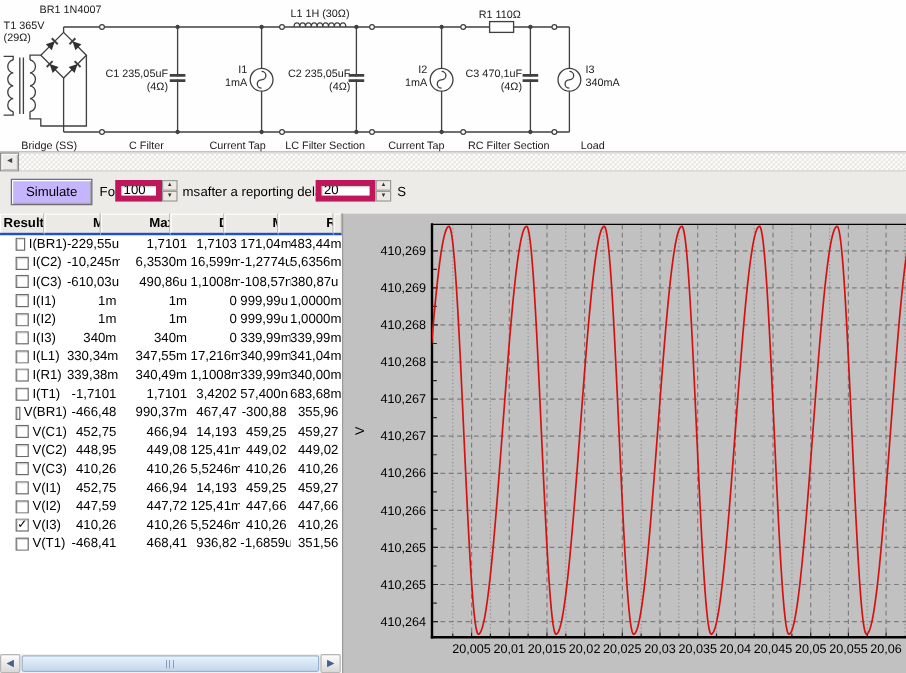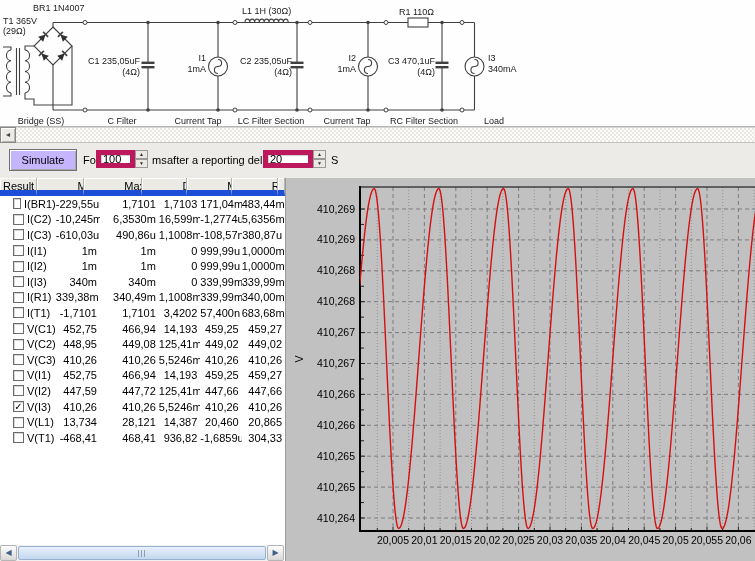--- a/index.html
+++ b/index.html
@@ -29,22 +29,22 @@
   .editbox{position:absolute;top:7px;height:18px;box-sizing:border-box;background:#fff;
            border:5px solid #be185d;box-shadow:inset 1px 1px 1px rgba(0,0,0,.2);
            font-family:"Liberation Sans",sans-serif;font-size:11px;padding:0 2px;}
   .spinner{position:absolute;top:7px;width:13px;height:18px;display:flex;flex-direction:column;}
   .spinbtn{flex:1;box-sizing:border-box;background:#ece9e2;border:1px solid #9a9a9a;
            font-size:5px;line-height:7px;text-align:center;color:#333;}
   
   #left{position:absolute;left:0;top:178px;width:285px;height:383px;background:#fff;}
   #grid-header{display:flex;height:18px;font-size:11px;}
   .hcell{box-sizing:border-box;background:#ebeae4;border-right:1px solid #b5b3ad;
-         border-bottom:6px solid #1d4ed8;box-shadow:inset 1px 1px 0 #fff;
-         line-height:17px;padding:0 3px;white-space:nowrap;overflow:hidden;}
+         border-bottom:2px solid #1d4ed8;box-shadow:inset 1px 1px 0 #fff;
+         line-height:17px;padding:0 3px;white-space:nowrap;overflow:hidden;font-weight:bold;}
   .hcell.num{padding-left:40px;}
   #grid-rows{font-size:11px;margin-left:10px;}
   .grid-row{display:flex;height:15.6px;align-items:center;}
   .cell{box-sizing:border-box;white-space:nowrap;overflow:hidden;}
   .cell.result{display:flex;align-items:center;}
   .cell.num{text-align:right;padding-right:3px;}
   .w-result{width:50px}.w-c0{width:48px}.w-c1{width:64px}.w-c2{width:45px}.w-c3{width:45px}.w-c4{width:47px}.w-fill{flex:1}
   .checkbox{display:inline-block;width:11px;height:11px;box-sizing:border-box;margin:0 3px 0 3px;
             background:#fff;border:1px solid #6b6b6b;box-shadow:inset 1px 1px 0 #d8d8d8;
             font-size:10px;line-height:9px;text-align:center;color:#000;}
@@ -294,20 +294,31 @@
           </div>
           <div class="cell num w-c0">340m</div>
           <div class="cell num w-c1">340m</div>
           <div class="cell num w-c2">0</div>
           <div class="cell num w-c3">339,99m</div>
           <div class="cell num w-c4">339,99m</div>
         </div>
         <div class="grid-row">
           <div class="cell result w-result">
             <span class="checkbox"></span>
+            <span>I(L1)</span>
+          </div>
+          <div class="cell num w-c0">330,34m</div>
+          <div class="cell num w-c1">347,55m</div>
+          <div class="cell num w-c2">17,216m</div>
+          <div class="cell num w-c3">340,99m</div>
+          <div class="cell num w-c4">341,04m</div>
+        </div>
+        <div class="grid-row">
+          <div class="cell result w-result">
+            <span class="checkbox"></span>
             <span>I(R1)</span>
           </div>
           <div class="cell num w-c0">339,38m</div>
           <div class="cell num w-c1">340,49m</div>
           <div class="cell num w-c2">1,1008m</div>
           <div class="cell num w-c3">339,99m</div>
           <div class="cell num w-c4">340,00m</div>
         </div>
         <div class="grid-row">
           <div class="cell result w-result">
@@ -316,20 +327,31 @@
           </div>
           <div class="cell num w-c0">-1,7101</div>
           <div class="cell num w-c1">1,7101</div>
           <div class="cell num w-c2">3,4202</div>
           <div class="cell num w-c3">57,400n</div>
           <div class="cell num w-c4">683,68m</div>
         </div>
         <div class="grid-row">
           <div class="cell result w-result">
             <span class="checkbox"></span>
+            <span>V(BR1)</span>
+          </div>
+          <div class="cell num w-c0">-466,48</div>
+          <div class="cell num w-c1">990,37m</div>
+          <div class="cell num w-c2">467,47</div>
+          <div class="cell num w-c3">-300,88</div>
+          <div class="cell num w-c4">355,96</div>
+        </div>
+        <div class="grid-row">
+          <div class="cell result w-result">
+            <span class="checkbox"></span>
             <span>V(C1)</span>
           </div>
           <div class="cell num w-c0">452,75</div>
           <div class="cell num w-c1">466,94</div>
           <div class="cell num w-c2">14,193</div>
           <div class="cell num w-c3">459,25</div>
           <div class="cell num w-c4">459,27</div>
         </div>
         <div class="grid-row">
           <div class="cell result w-result">
@@ -382,38 +404,27 @@
           </div>
           <div class="cell num w-c0">410,26</div>
           <div class="cell num w-c1">410,26</div>
           <div class="cell num w-c2">5,5246m</div>
           <div class="cell num w-c3">410,26</div>
           <div class="cell num w-c4">410,26</div>
         </div>
         <div class="grid-row">
           <div class="cell result w-result">
             <span class="checkbox"></span>
-            <span>V(L1)</span>
-          </div>
-          <div class="cell num w-c0">13,734</div>
-          <div class="cell num w-c1">28,121</div>
-          <div class="cell num w-c2">14,387</div>
-          <div class="cell num w-c3">20,460</div>
-          <div class="cell num w-c4">20,865</div>
-        </div>
-        <div class="grid-row">
-          <div class="cell result w-result">
-            <span class="checkbox"></span>
             <span>V(T1)</span>
           </div>
           <div class="cell num w-c0">-468,41</div>
           <div class="cell num w-c1">468,41</div>
           <div class="cell num w-c2">936,82</div>
           <div class="cell num w-c3">-1,6859u</div>
-          <div class="cell num w-c4">304,33</div>
+          <div class="cell num w-c4">351,56</div>
         </div>
       </div>
     <div id="hscroll-bottom">
       <div class="v-btn">◀</div>
       <div class="v-thumb">
           <div class="v-grip"></div>
         </div>
       <div class="v-btn">▶</div>
     </div>
   </div>

